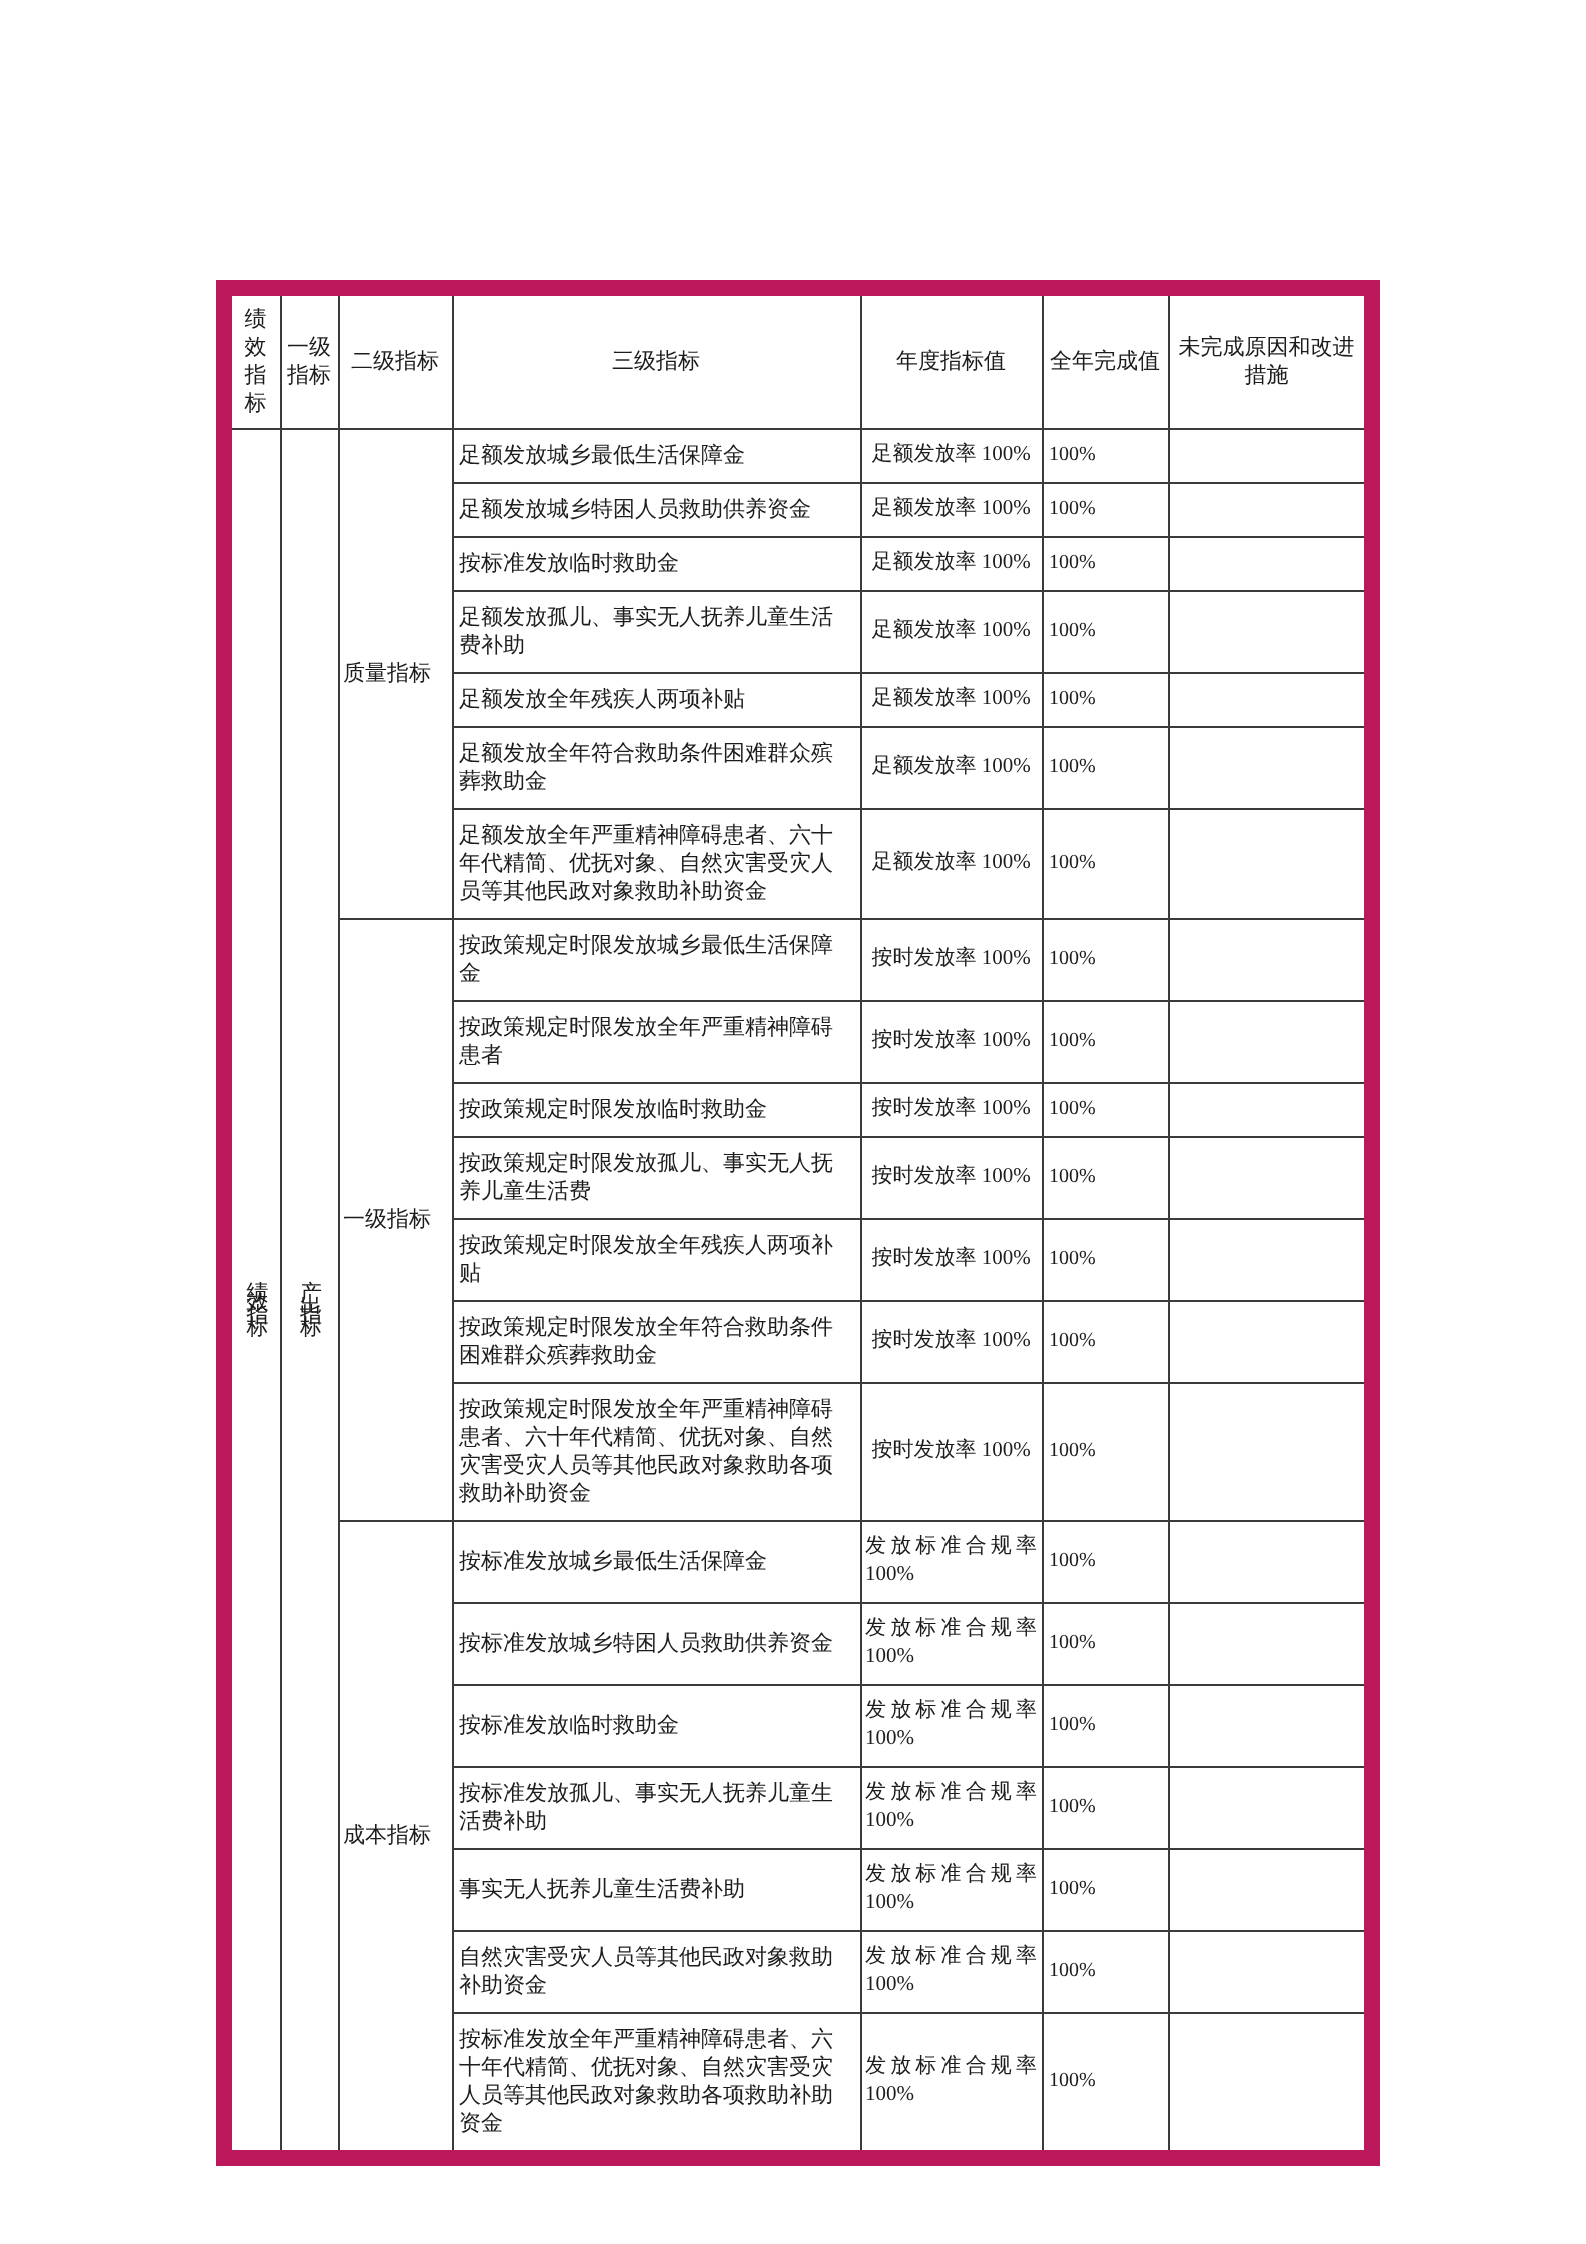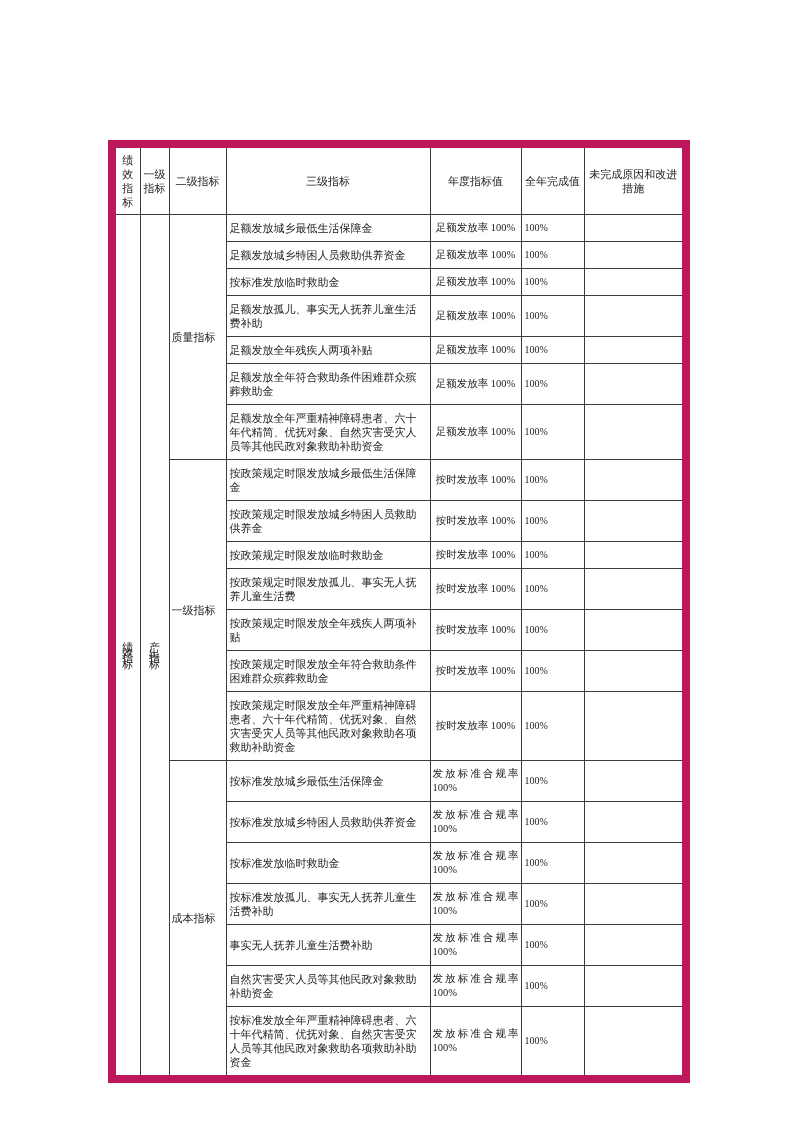--- a/index.html
+++ b/index.html
@@ -145,21 +145,21 @@
     </tr>
 
     <tr>
       <td class="c-lvl2" rowspan="7">一级指标</td>
       <td class="c-ind">按政策规定时限发放城乡最低生活保障金</td>
       <td class="c-target oneline">按时发放率 100%</td>
       <td class="c-done">100%</td>
       <td class="c-reason"></td>
     </tr>
     <tr>
-      <td class="c-ind">按政策规定时限发放城乡特困人员救助供养金</td>
+      <td class="c-ind">按政策规定时限发放全年严重精神障碍患者</td>
       <td class="c-target oneline">按时发放率 100%</td>
       <td class="c-done">100%</td>
       <td class="c-reason"></td>
     </tr>
     <tr>
       <td class="c-ind">按政策规定时限发放临时救助金</td>
       <td class="c-target oneline">按时发放率 100%</td>
       <td class="c-done">100%</td>
       <td class="c-reason"></td>
     </tr>

